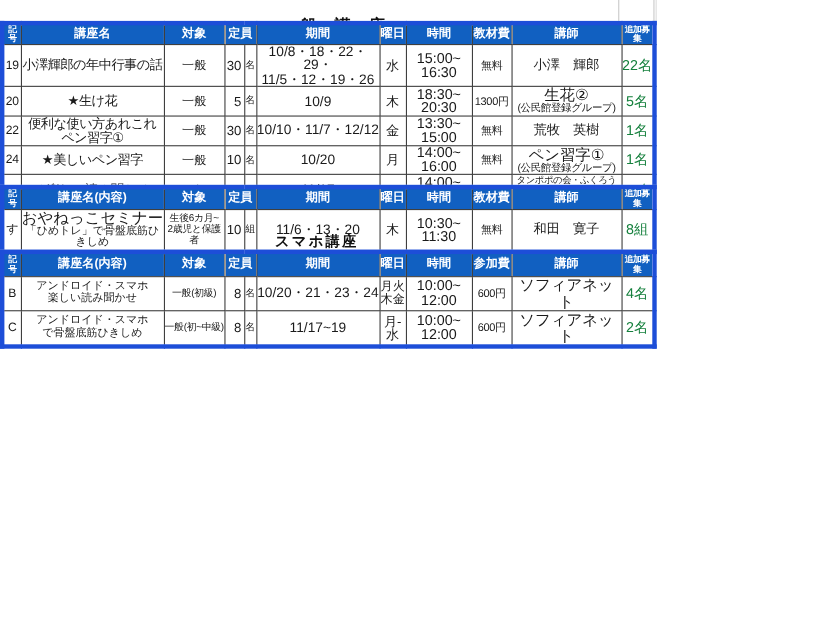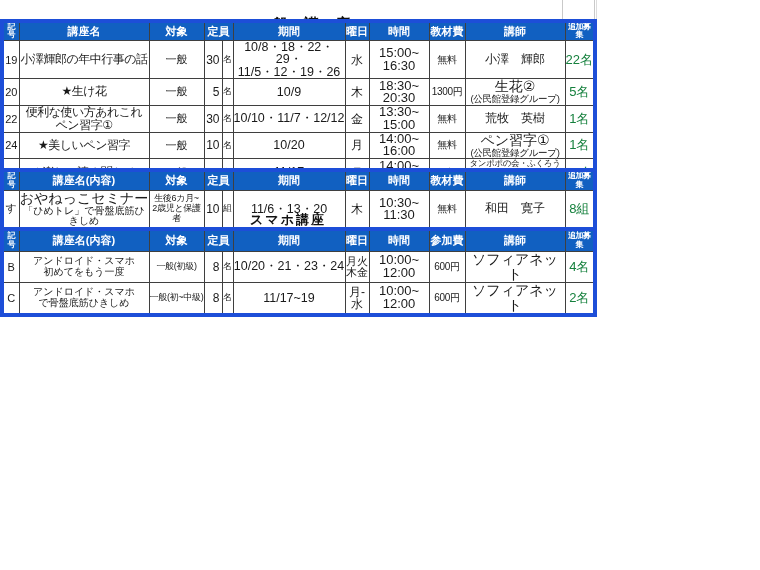--- a/index.html
+++ b/index.html
@@ -295,21 +295,21 @@
       <th>曜日</th>
       <th>時間</th>
       <th>参加費</th>
       <th>講師</th>
       <th class="small">追加募集</th>
     </tr>
     <tr style="height:19px">
       <td class="code">B</td>
       <td class="name t3">
             <span class="l1">アンドロイド・スマホ</span>
-            <span class="l2">初めてをもう一度</span>
+            <span class="l2">楽しい読み聞かせ</span>
           </td>
       <td class="target sm">
             <span class="l1">一般(初級)</span>
           </td>
       <td class="cap">8</td>
       <td class="unit">名</td>
       <td class="period">
             <span class="l1">10/20・21・23・24</span>
           </td>
       <td class="day">

